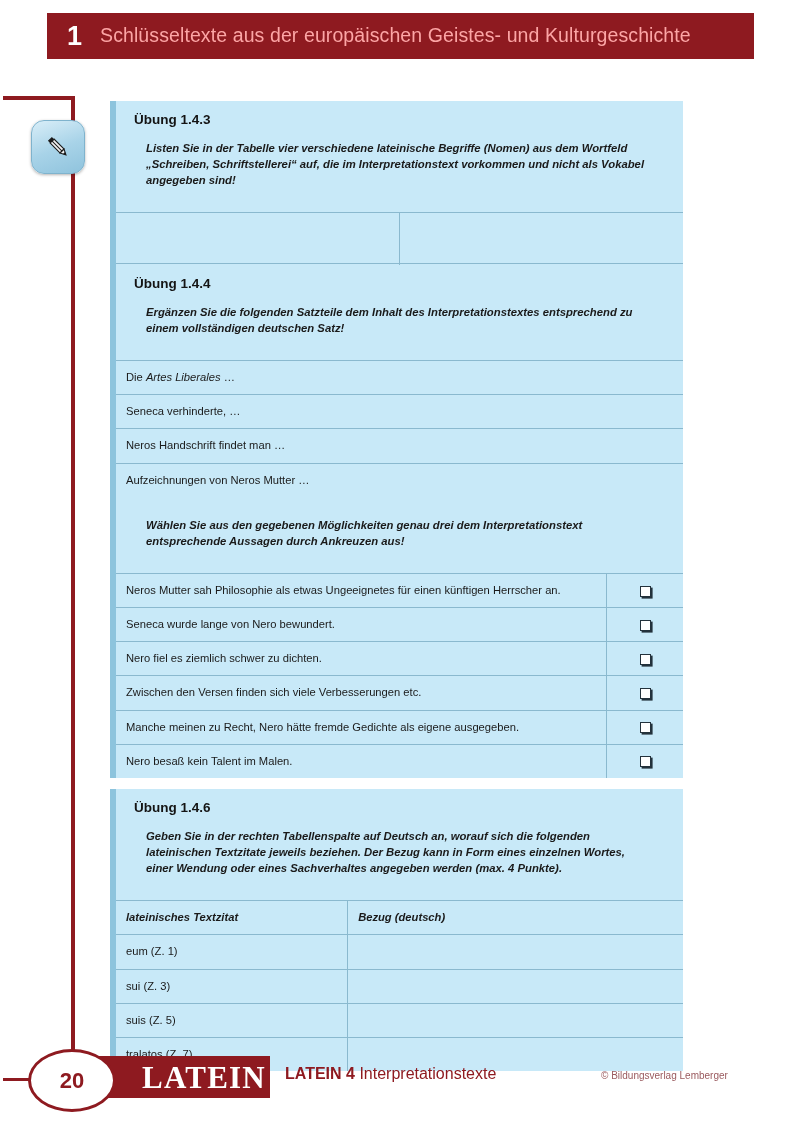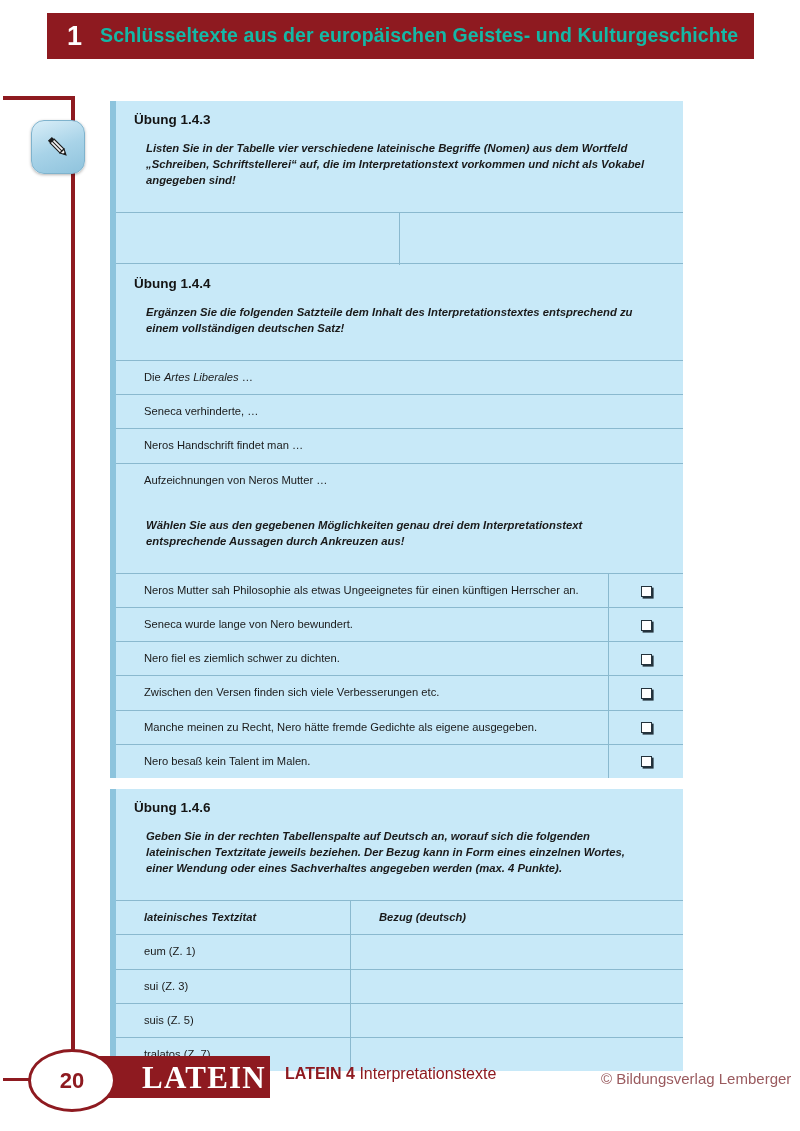--- a/index.html
+++ b/index.html
@@ -30,23 +30,23 @@
     padding-left: 20px;
   }
   .chapter-num {
     color: #ffffff;
     font-size: 27px;
     font-weight: bold;
     line-height: 1;
     margin-right: 18px;
   }
   .chapter-title {
-    color: #14b8a6;
+    color: #fca5a5;
     font-size: 19.5px;
-    font-weight: bold;
+    font-weight: normal;
     letter-spacing: 0.1px;
     line-height: 1;
   }
 
   
   .rail-top {
     position: absolute;
     left: 3px;
     top: 96px;
     width: 72px;
@@ -118,21 +118,21 @@
   .ex-table {
     width: 100%;
     border-collapse: collapse;
     table-layout: fixed;
   }
   .ex-table td {
     border-top: 1px solid #8ab9cf;
     background: #c8e9f8;
     font-size: 11.2px;
     color: #1a1a1a;
-    padding: 9px 16px 9px 28px;
+    padding: 9px 16px 9px 10px;
     vertical-align: middle;
     line-height: 1.35;
   }
   .ex-table td.divcol {
     border-left: 1px solid #8ab9cf;
   }
   .cell-blank { height: 32px; }
   .col-head td {
     font-style: italic;
     font-weight: bold;
@@ -211,21 +211,21 @@
   }
   .footer-sub .light {
     font-weight: normal;
     color: #8e1a20;
     margin-top: 34px;
   }
   .footer-copy {
     position: absolute;
     left: 601px;
     top: 1071px;
-    font-size: 15px;
+    font-size: 10px;
     color: #9a5a5e;
     line-height: 1;
     white-space: nowrap;
   }
 </style>
 </head>
 <body>
 
 <div class="chapter-header">
   <span class="chapter-num">1</span>

